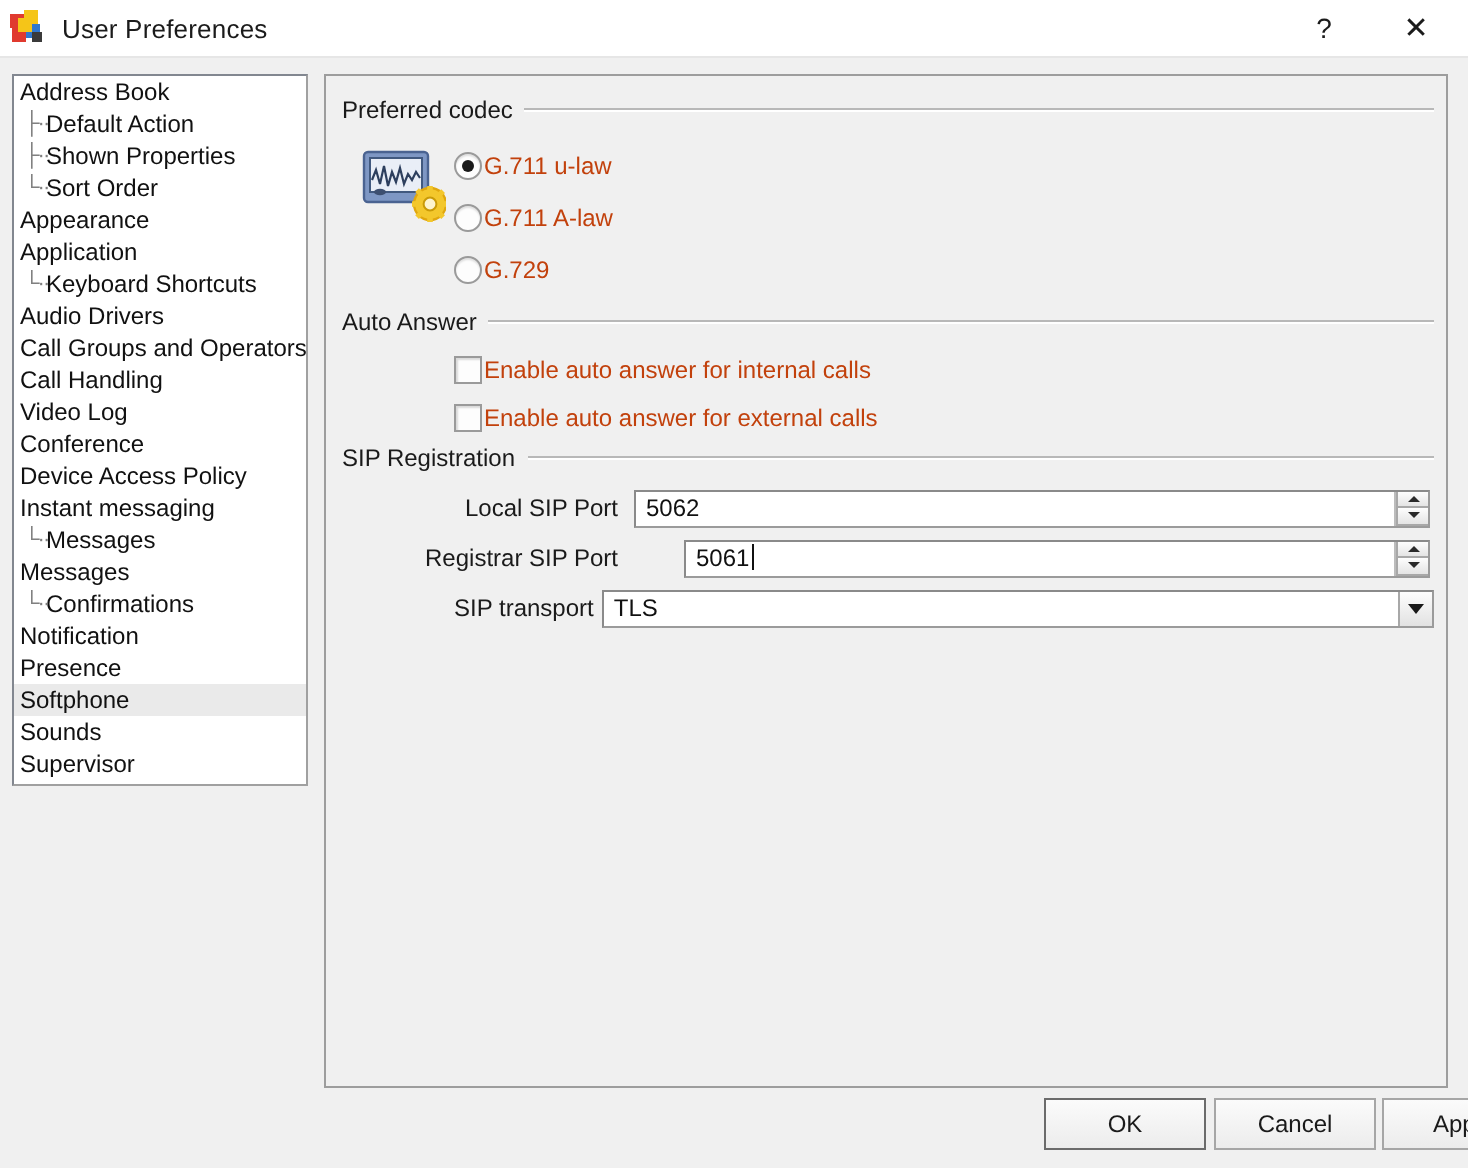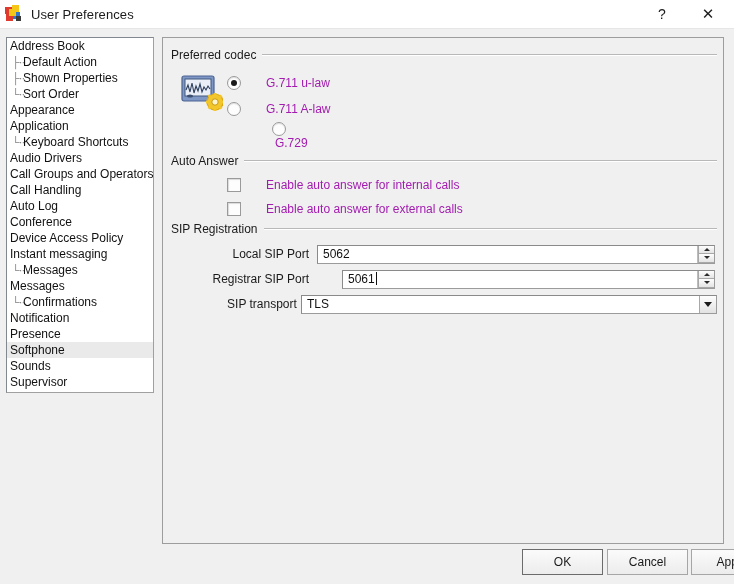--- a/index.html
+++ b/index.html
@@ -156,23 +156,23 @@
     background: #1a1a1a;
   }
   .checkbox {
     width: 12px; height: 12px;
     border: 1px solid #9a9a9a;
     background: #fdfdfd;
     box-shadow: inset 1px 1px 1px rgba(0,0,0,0.14);
     flex: none;
   }
   .optlabel {
-    margin-left: 25px;
-    font-size: 12px;
-    color: #a21caf;
+    margin-left: 1px;
+    font-size: 12px;
+    color: #c2410c;
     white-space: nowrap;
     text-align: right;
   }
 
   
   #codec-icon {
     position: absolute;
     left: 10px; top: 26px;
     width: 42px; height: 40px;
   }
@@ -308,21 +308,21 @@
       <div class="tree-item"><span>Address Book</span></div>
       <div class="tree-item child"><span class="elbow">├··</span><span>Default Action</span></div>
       <div class="tree-item child"><span class="elbow">├··</span><span>Shown Properties</span></div>
       <div class="tree-item child"><span class="elbow">└··</span><span>Sort Order</span></div>
       <div class="tree-item"><span>Appearance</span></div>
       <div class="tree-item"><span>Application</span></div>
       <div class="tree-item child"><span class="elbow">└··</span><span>Keyboard Shortcuts</span></div>
       <div class="tree-item"><span>Audio Drivers</span></div>
       <div class="tree-item"><span>Call Groups and Operators</span></div>
       <div class="tree-item"><span>Call Handling</span></div>
-      <div class="tree-item"><span>Auto Log</span></div>
+      <div class="tree-item"><span>Video Log</span></div>
       <div class="tree-item"><span>Conference</span></div>
       <div class="tree-item"><span>Device Access Policy</span></div>
       <div class="tree-item"><span>Instant messaging</span></div>
       <div class="tree-item child"><span class="elbow">└··</span><span>Messages</span></div>
       <div class="tree-item"><span>Messages</span></div>
       <div class="tree-item child"><span class="elbow">└··</span><span>Confirmations</span></div>
       <div class="tree-item"><span>Notification</span></div>
       <div class="tree-item"><span>Presence</span></div>
       <div class="tree-item selected"><span>Softphone</span></div>
       <div class="tree-item"><span>Sounds</span></div>
@@ -365,21 +365,21 @@
 
     <div id="codec-options" style="position:absolute; left:56px; top:22px;">
         <div class="optrow" style="height: 26px;">
           <span class="radio checked"></span>
           <span class="optlabel">G.711 u-law</span>
         </div>
         <div class="optrow" style="height: 26px;">
           <span class="radio"></span>
           <span class="optlabel">G.711 A-law</span>
         </div>
-        <div class="optrow" style="height: 26px; flex-direction: column;">
+        <div class="optrow" style="height: 26px;">
           <span class="radio"></span>
           <span class="optlabel">G.729</span>
         </div>
       </div>
   </div>
 
   <div class="group" style="left:8px; top:116px; width:546px;">
     <div class="group-header">
       <span class="group-title">Auto Answer</span>
       <span class="group-rule"></span>

